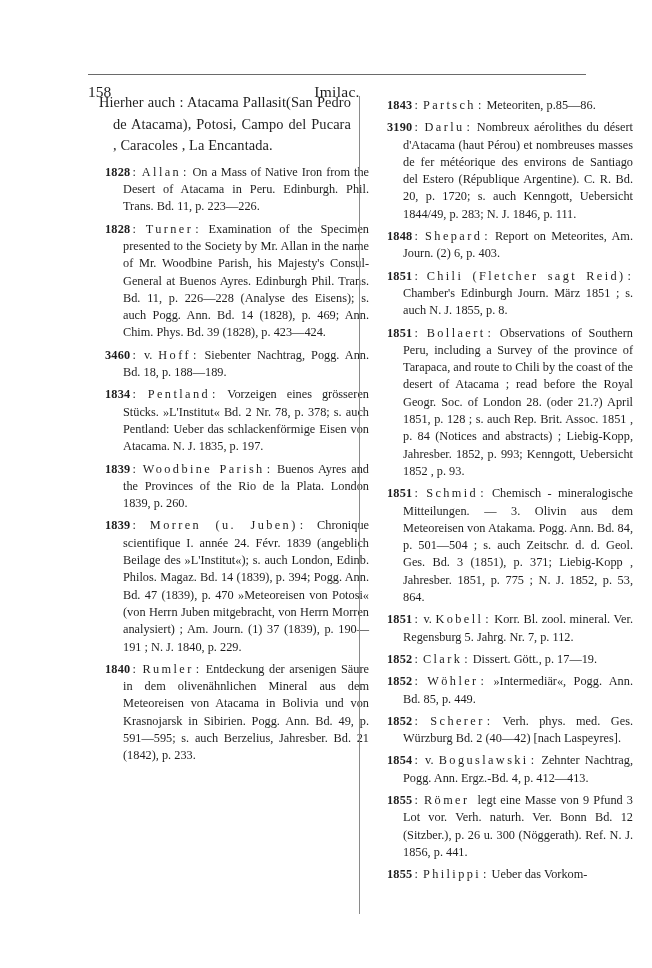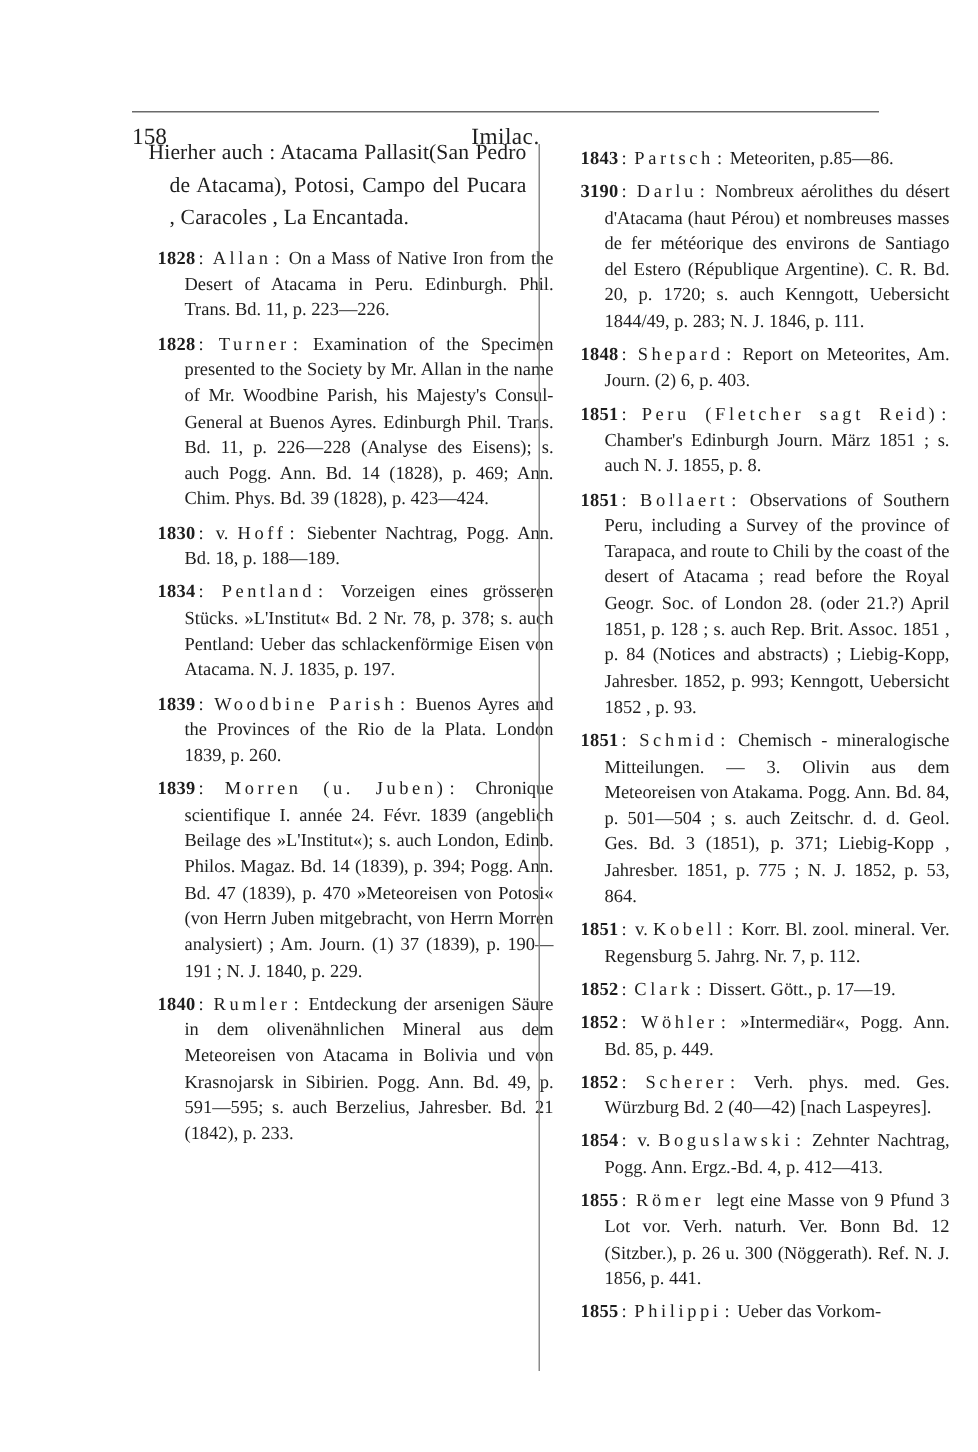--- a/index.html
+++ b/index.html
@@ -111,36 +111,36 @@
   <span class="page-number">158</span>
   <span class="running-title">Imilac.</span>
 </div>
 <div class="header-rule"></div>
 
 <div class="column col-left">
   <p class="intro" style="margin-top:0;">Hierher auch : Atacama Pallasit(San Pedro de Atacama), Potosi, Campo del Pucara , Caracoles , La Encantada.</p>
   <div id="left-entries">
       <p class="entry"><span class="year">1828</span><span class="sep">:</span> <span class="author">Allan</span><span class="sep">:</span> <span>On a Mass of Native Iron from the Desert of Atacama in Peru. Edinburgh. Phil. Trans. Bd. 11, p. 223—226.</span></p>
       <p class="entry"><span class="year">1828</span><span class="sep">:</span> <span class="author">Turner</span><span class="sep">:</span> <span>Examination of the Specimen presented to the Society by Mr. Allan in the name of Mr. Woodbine Parish, his Majesty's Consul-General at Buenos Ayres. Edinburgh Phil. Trans. Bd. 11, p. 226—228 (Analyse des Eisens); s. auch Pogg. Ann. Bd. 14 (1828), p. 469; Ann. Chim. Phys. Bd. 39 (1828), p. 423—424.</span></p>
-      <p class="entry"><span class="year">1830</span><span class="sep">:</span> <span>v. </span><span class="author">Hoff</span><span class="sep">:</span> <span>Siebenter Nachtrag, Pogg. Ann. Bd. 18, p. 188—189.</span></p>
+      <p class="entry"><span class="year">3460</span><span class="sep">:</span> <span>v. </span><span class="author">Hoff</span><span class="sep">:</span> <span>Siebenter Nachtrag, Pogg. Ann. Bd. 18, p. 188—189.</span></p>
       <p class="entry"><span class="year">1834</span><span class="sep">:</span> <span class="author">Pentland</span><span class="sep">:</span> <span>Vorzeigen eines grösseren Stücks. »L'Institut« Bd. 2 Nr. 78, p. 378; s. auch Pentland: Ueber das schlackenförmige Eisen von Atacama. N. J. 1835, p. 197.</span></p>
       <p class="entry"><span class="year">1839</span><span class="sep">:</span> <span class="author">Woodbine Parish</span><span class="sep">:</span> <span>Buenos Ayres and the Provinces of the Rio de la Plata. London 1839, p. 260.</span></p>
       <p class="entry"><span class="year">1839</span><span class="sep">:</span> <span class="author">Morren (u. Juben)</span><span class="sep">:</span> <span>Chronique scientifique I. année 24. Févr. 1839 (angeblich Beilage des »L'Institut«); s. auch London, Edinb. Philos. Magaz. Bd. 14 (1839), p. 394; Pogg. Ann. Bd. 47 (1839), p. 470 »Meteoreisen von Potosi« (von Herrn Juben mitgebracht, von Herrn Morren analysiert) ; Am. Journ. (1) 37 (1839), p. 190—191 ; N. J. 1840, p. 229.</span></p>
       <p class="entry"><span class="year">1840</span><span class="sep">:</span> <span class="author">Rumler</span><span class="sep">:</span> <span>Entdeckung der arsenigen Säure in dem olivenähnlichen Mineral aus dem Meteoreisen von Atacama in Bolivia und von Krasnojarsk in Sibirien. Pogg. Ann. Bd. 49, p. 591—595; s. auch Berzelius, Jahresber. Bd. 21 (1842), p. 233.</span></p>
     </div>
 </div>
 
 <div class="col-divider"></div>
 
 <div class="column col-right">
   <div id="right-entries">
       <p class="entry"><span class="year">1843</span><span class="sep">:</span> <span class="author">Partsch</span><span class="sep">:</span> <span>Meteoriten, p.85—86.</span></p>
       <p class="entry"><span class="year">3190</span><span class="sep">:</span> <span class="author">Darlu</span><span class="sep">:</span> <span>Nombreux aérolithes du désert d'Atacama (haut Pérou) et nombreuses masses de fer météorique des environs de Santiago del Estero (République Argentine). C. R. Bd. 20, p. 1720; s. auch Kenngott, Uebersicht 1844/49, p. 283; N. J. 1846, p. 111.</span></p>
       <p class="entry"><span class="year">1848</span><span class="sep">:</span> <span class="author">Shepard</span><span class="sep">:</span> <span>Report on Meteorites, Am. Journ. (2) 6, p. 403.</span></p>
-      <p class="entry"><span class="year">1851</span><span class="sep">:</span> <span class="author">Peru (Fletcher sagt Reid)</span><span class="sep">:</span> <span>Chamber's Edinburgh Journ. März 1851 ; s. auch N. J. 1855, p. 8.</span></p>
+      <p class="entry"><span class="year">1851</span><span class="sep">:</span> <span class="author">Chili (Fletcher sagt Reid)</span><span class="sep">:</span> <span>Chamber's Edinburgh Journ. März 1851 ; s. auch N. J. 1855, p. 8.</span></p>
       <p class="entry"><span class="year">1851</span><span class="sep">:</span> <span class="author">Bollaert</span><span class="sep">:</span> <span>Observations of Southern Peru, including a Survey of the province of Tarapaca, and route to Chili by the coast of the desert of Atacama ; read before the Royal Geogr. Soc. of London 28. (oder 21.?) April 1851, p. 128 ; s. auch Rep. Brit. Assoc. 1851 , p. 84 (Notices and abstracts) ; Liebig-Kopp, Jahresber. 1852, p. 993; Kenngott, Uebersicht 1852 , p. 93.</span></p>
       <p class="entry"><span class="year">1851</span><span class="sep">:</span> <span class="author">Schmid</span><span class="sep">:</span> <span>Chemisch - mineralogische Mitteilungen. — 3. Olivin aus dem Meteoreisen von Atakama. Pogg. Ann. Bd. 84, p. 501—504 ; s. auch Zeitschr. d. d. Geol. Ges. Bd. 3 (1851), p. 371; Liebig-Kopp , Jahresber. 1851, p. 775 ; N. J. 1852, p. 53, 864.</span></p>
       <p class="entry"><span class="year">1851</span><span class="sep">:</span> <span>v. </span><span class="author">Kobell</span><span class="sep">:</span> <span>Korr. Bl. zool. mineral. Ver. Regensburg 5. Jahrg. Nr. 7, p. 112.</span></p>
       <p class="entry"><span class="year">1852</span><span class="sep">:</span> <span class="author">Clark</span><span class="sep">:</span> <span>Dissert. Gött., p. 17—19.</span></p>
       <p class="entry"><span class="year">1852</span><span class="sep">:</span> <span class="author">Wöhler</span><span class="sep">:</span> <span>»Intermediär«, Pogg. Ann. Bd. 85, p. 449.</span></p>
       <p class="entry"><span class="year">1852</span><span class="sep">:</span> <span class="author">Scherer</span><span class="sep">:</span> <span>Verh. phys. med. Ges. Würzburg Bd. 2 (40—42) [nach Laspeyres].</span></p>
       <p class="entry"><span class="year">1854</span><span class="sep">:</span> <span>v. </span><span class="author">Boguslawski</span><span class="sep">:</span> <span>Zehnter Nachtrag, Pogg. Ann. Ergz.-Bd. 4, p. 412—413.</span></p>
       <p class="entry"><span class="year">1855</span><span class="sep">:</span> <span class="author">Römer</span><span class="sep"></span> <span>legt eine Masse von 9 Pfund 3 Lot vor. Verh. naturh. Ver. Bonn Bd. 12 (Sitzber.), p. 26 u. 300 (Nöggerath). Ref. N. J. 1856, p. 441.</span></p>
       <p class="entry"><span class="year">1855</span><span class="sep">:</span> <span class="author">Philippi</span><span class="sep">:</span> <span>Ueber das Vorkom-</span></p>
     </div>

